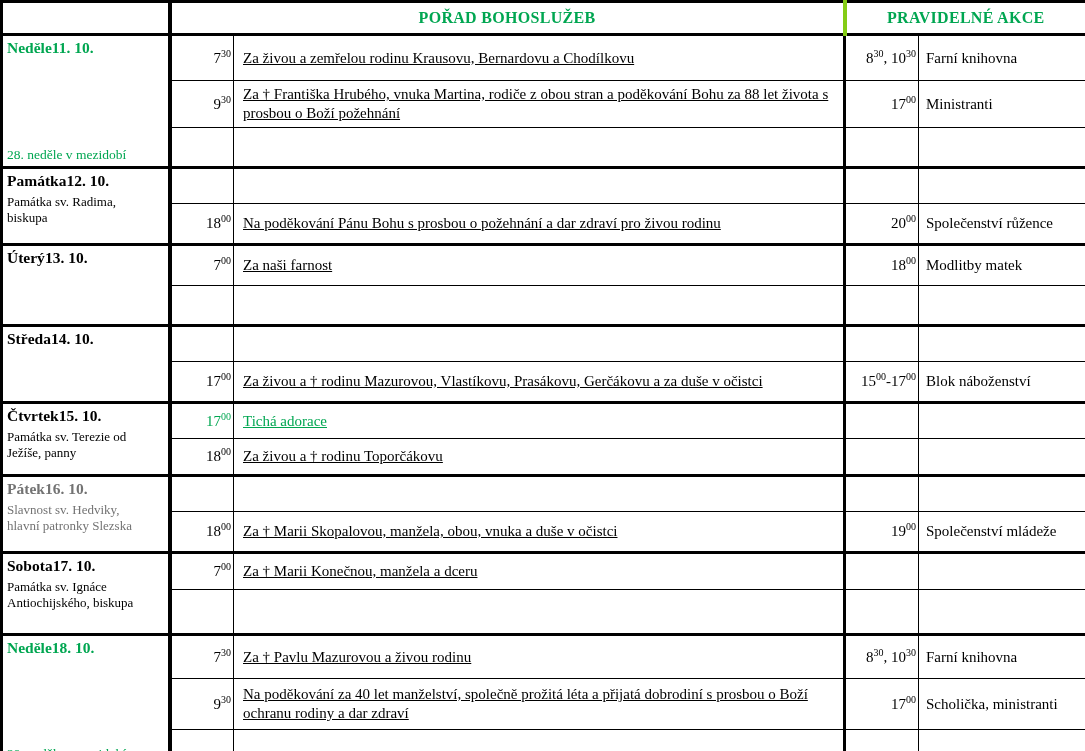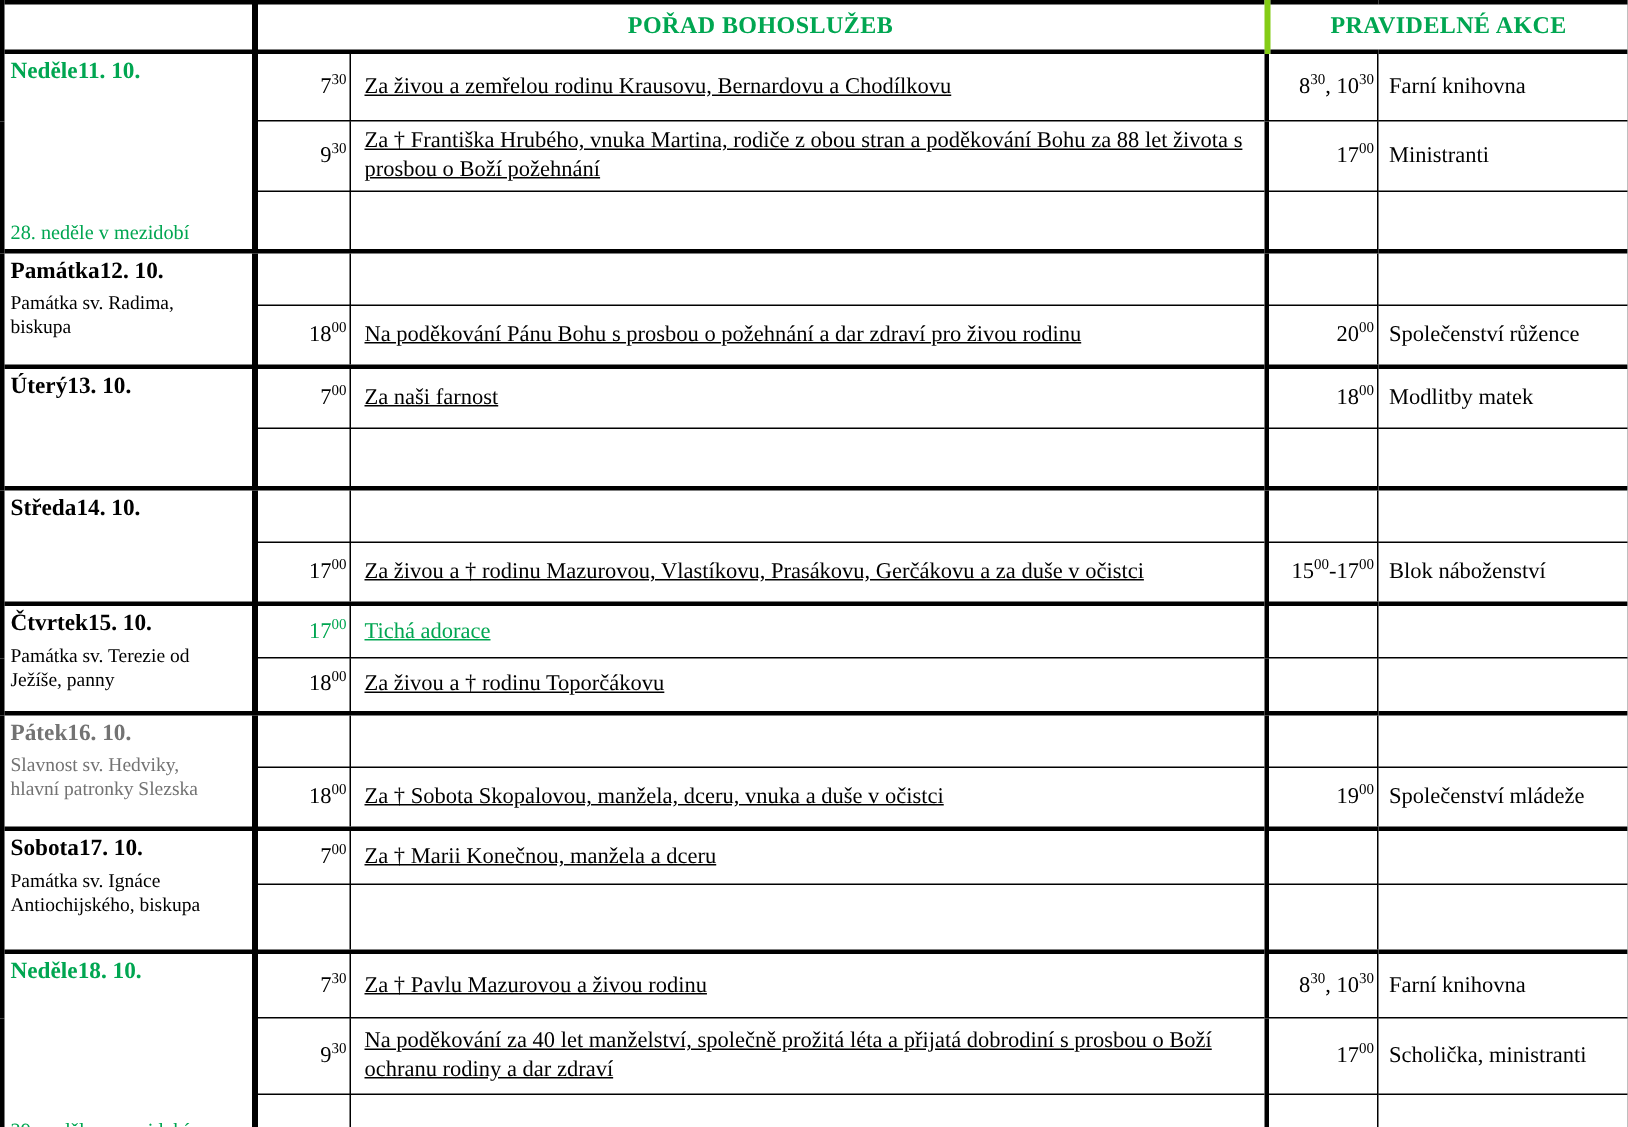--- a/index.html
+++ b/index.html
@@ -158,21 +158,21 @@
       </div>
       <div class="note red">Slavnost sv. Hedviky, hlavní patronky Slezska</div>
     </td>
     <td class="time"></td>
     <td class="desc"></td>
     <td class="etime"></td>
     <td class="event"></td>
   </tr>
   <tr style="height:39px">
     <td class="time">18<span class="sup">00</span></td>
-    <td class="desc">Za † Sobota Skopalovou, manžela, dceru, vnuka a duše v očistci</td>
+    <td class="desc">Za † Marii Skopalovou, manžela, obou, vnuka a duše v očistci</td>
     <td class="etime">19<span class="sup">00</span></td>
     <td class="event">Společenství mládeže</td>
   </tr>
 
   <tr class="bs" style="height:37px">
     <td class="day" rowspan="2">
       <div class="day-line">
         <span>Sobota</span>
         <span>17. 10.</span>
       </div>

